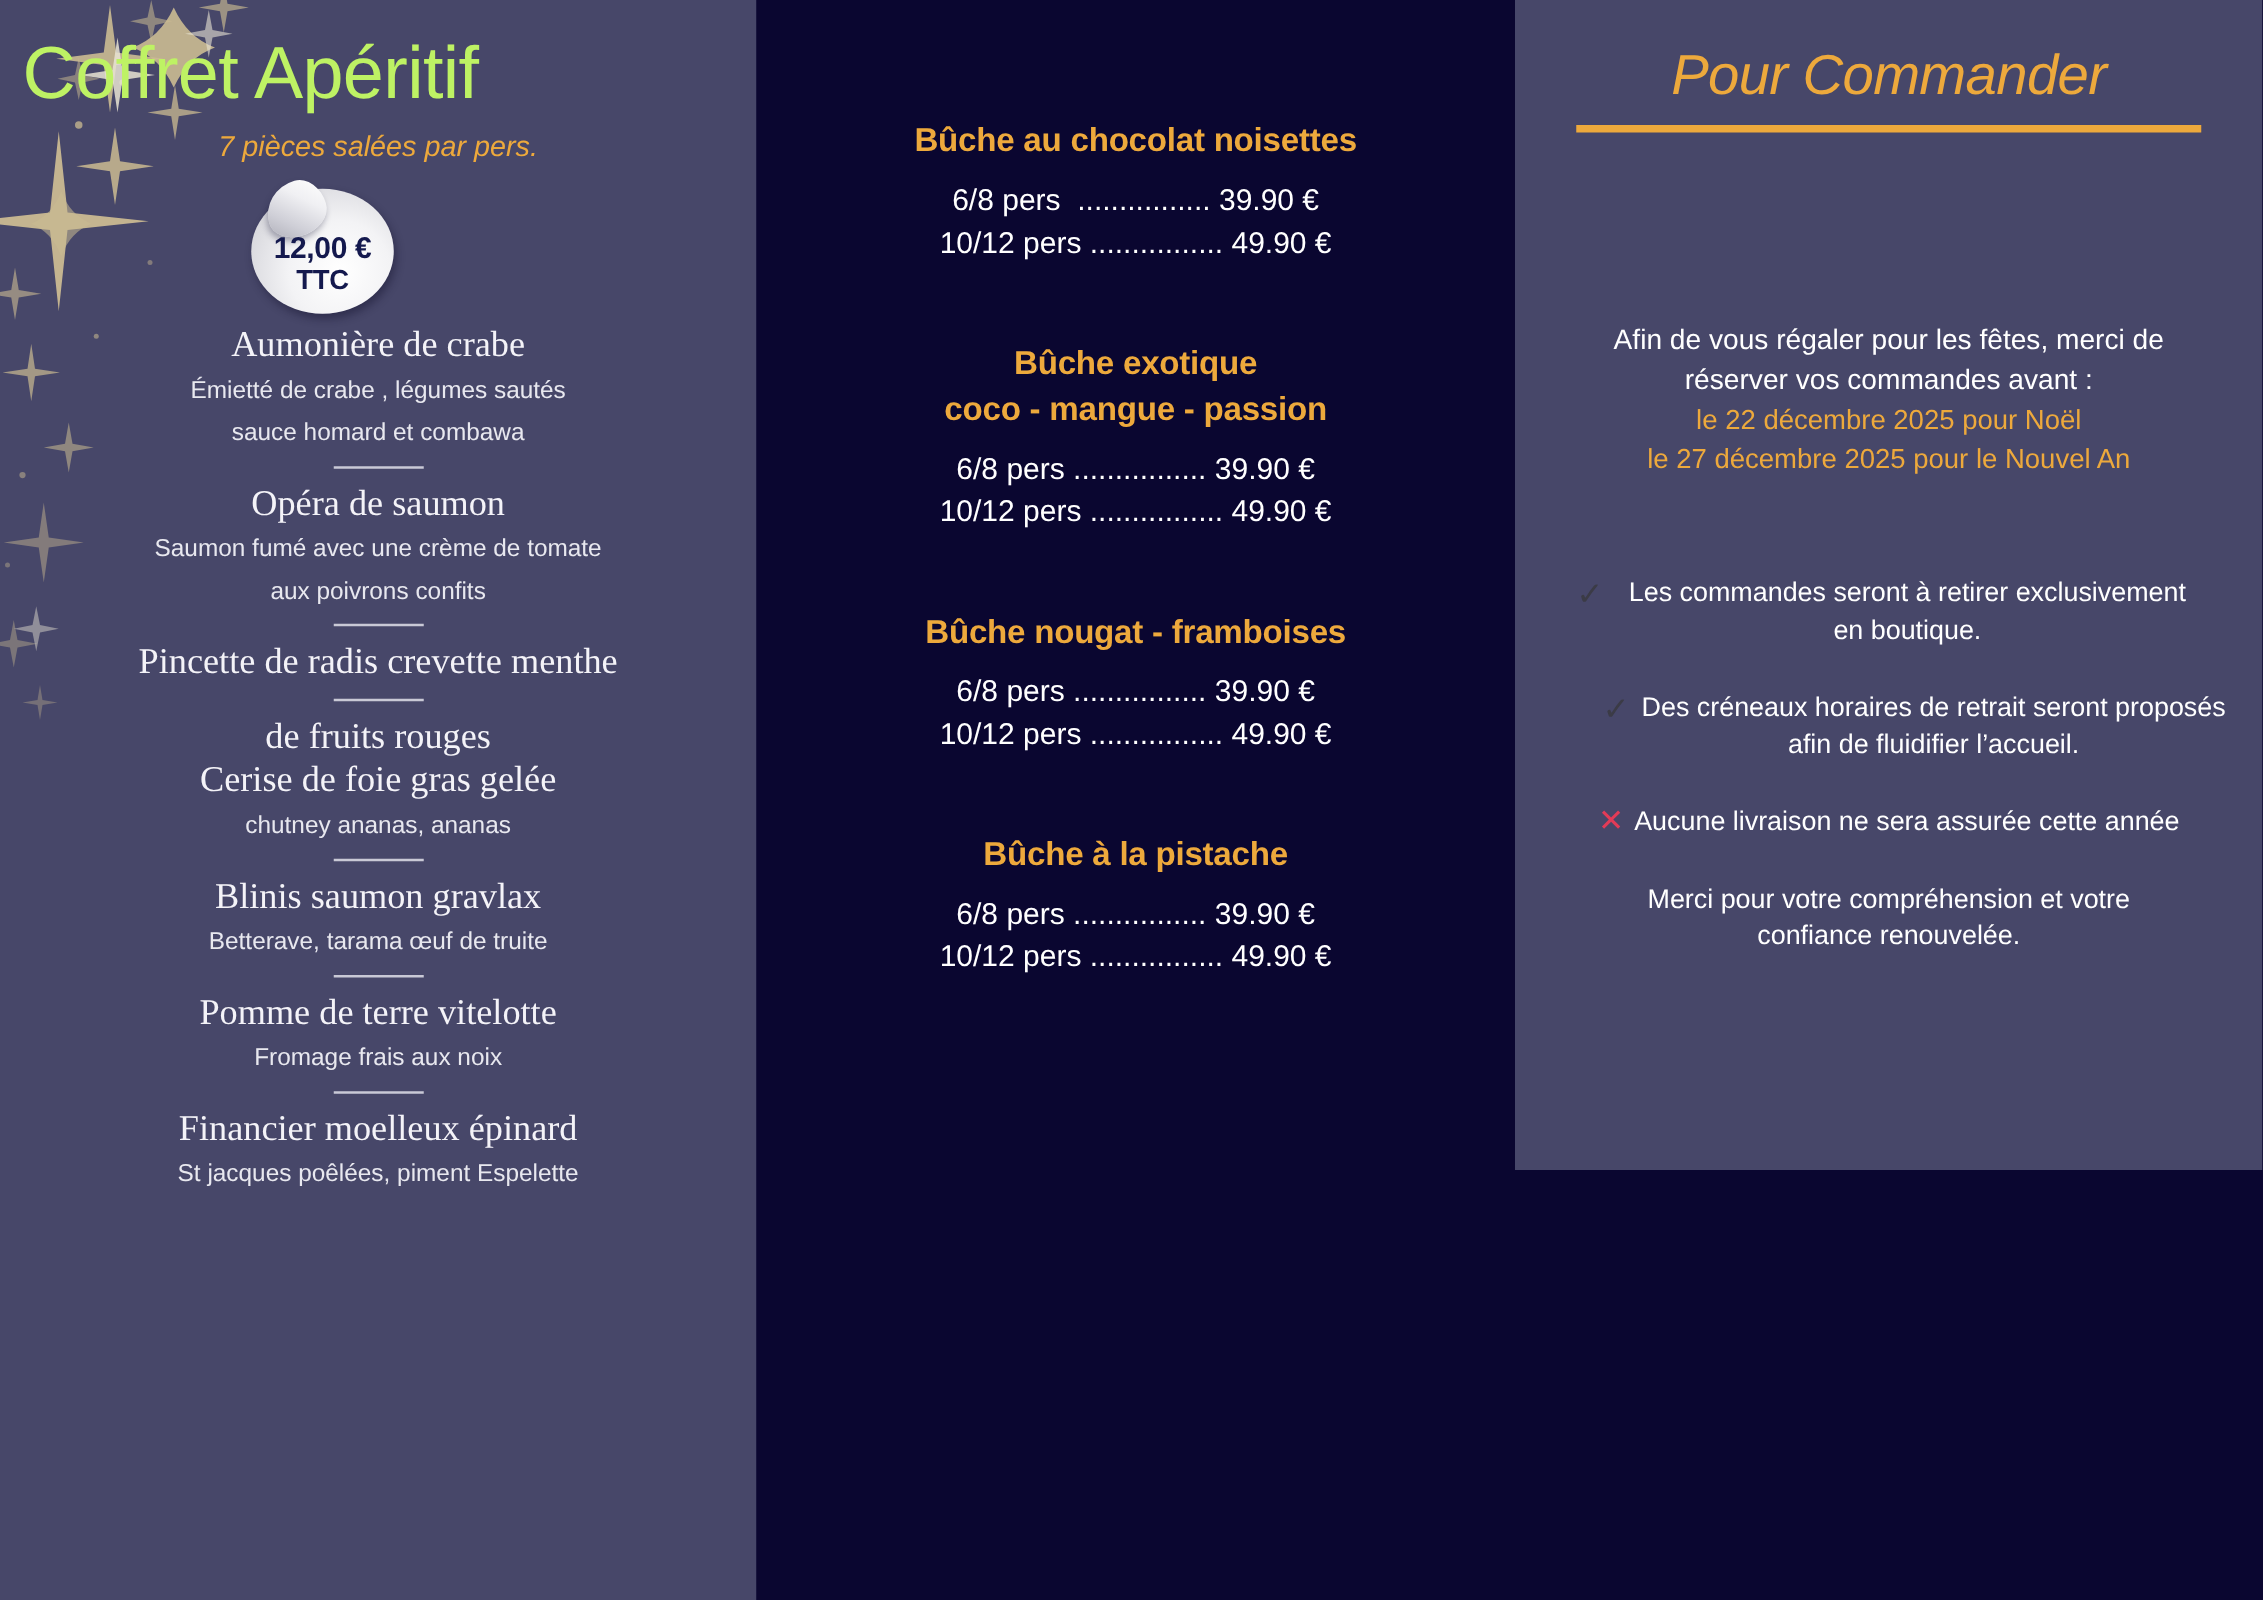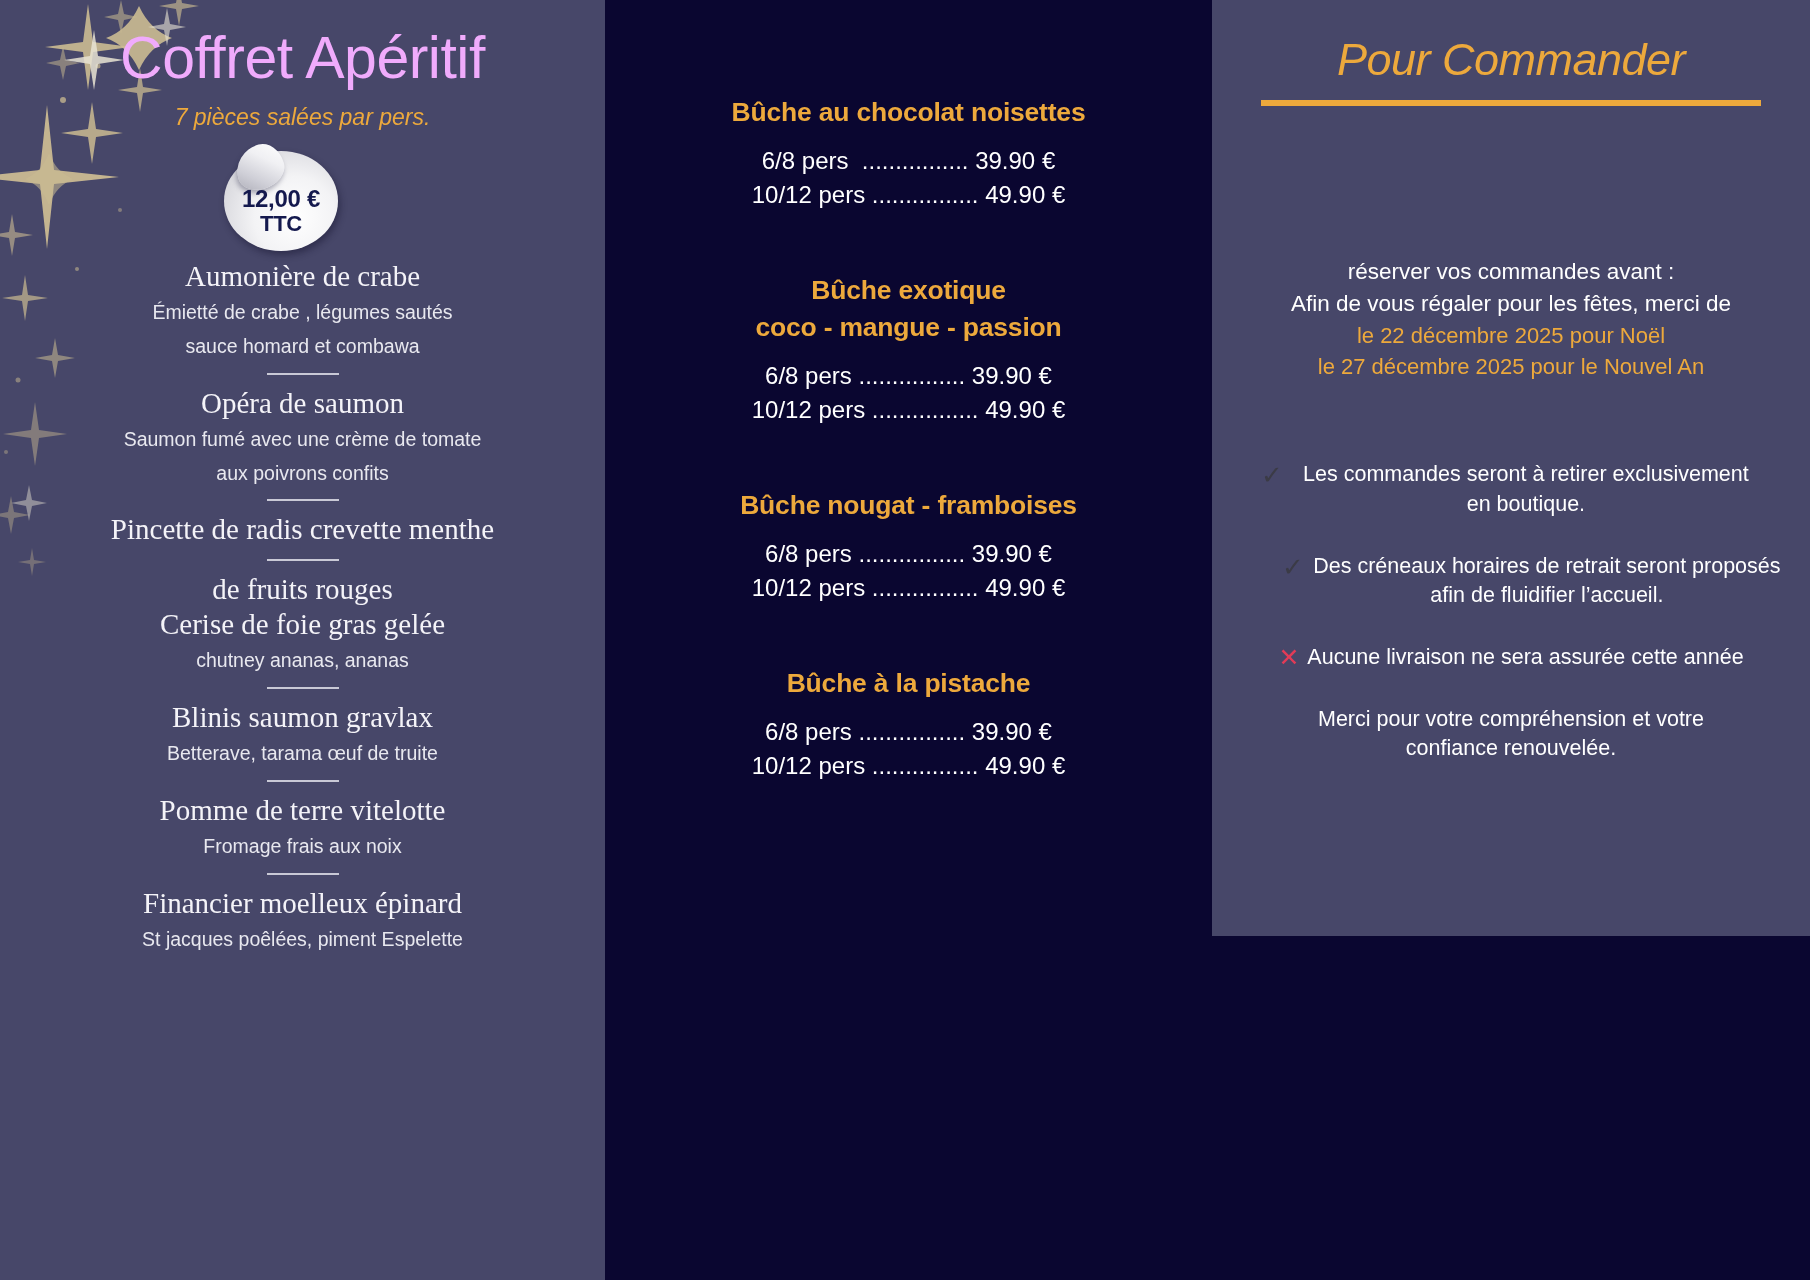--- a/index.html
+++ b/index.html
@@ -14,22 +14,22 @@
   .col-left {
     position:relative;
     width:605px; height:1280px;
     background:#474769;
     overflow:hidden;
     padding:0 18px;
   }
   .stars { position:absolute; inset:0; pointer-events:none; }
   .title-aperitif {
     position:relative; z-index:2;
-    text-align:center;
-    color:#f0abfc;
+    text-align:left;
+    color:#bef264;
     font-size:59px;
     font-weight:400;
     letter-spacing:-0.5px;
     margin-top:28px;
     line-height:1.05;
   }
   .subtitle-aperitif {
     position:relative; z-index:2;
     text-align:center;
     color:#eda93c;
@@ -39,21 +39,21 @@
     margin-top:14px;
   }
 
   
   .sticker-wrap {
     position:relative; z-index:3;
     width:100%; height:108px;
     margin-top:14px;
   }
   .sticker {
-    position:absolute; left:202px; top:0;
+    position:absolute; left:179px; top:0;
     width:122px; height:108px;
   }
   .sticker-body {
     position:absolute; left:4px; top:6px;
     width:114px; height:100px;
     border-radius:50% 50% 50% 50% / 50% 50% 50% 50%;
     background:radial-gradient(circle at 62% 66%, #ffffff 0%, #f3f3f5 42%, #d9d9de 78%, #c6c6ce 100%);
     box-shadow:2px 4px 7px rgba(20,18,45,.45);
   }
   .sticker-curl {
@@ -307,22 +307,22 @@
           </div>
         </div>
       </div>
   </div>
 
   <div class="col-right">
     <div class="title-commander">Pour Commander</div>
     <div class="title-rule"></div>
 
     <div class="intro-block">
+        <div class="intro-line">Afin de vous régaler pour les fêtes, merci de</div>
         <div class="intro-line">réserver vos commandes avant :</div>
-        <div class="intro-line">Afin de vous régaler pour les fêtes, merci de</div>
         <div class="intro-date">le 22 décembre 2025 pour Noël</div>
         <div class="intro-date">le 27 décembre 2025 pour le Nouvel An</div>
       </div>
     <div class="bullets">
         <div class="bullet">
           <span class="bullet-mark mark-check">✓</span>
           <span class="bullet-text">Les commandes seront à retirer exclusivement en boutique.</span>
         </div>
         <div class="bullet indent">
           <span class="bullet-mark mark-check">✓</span>

